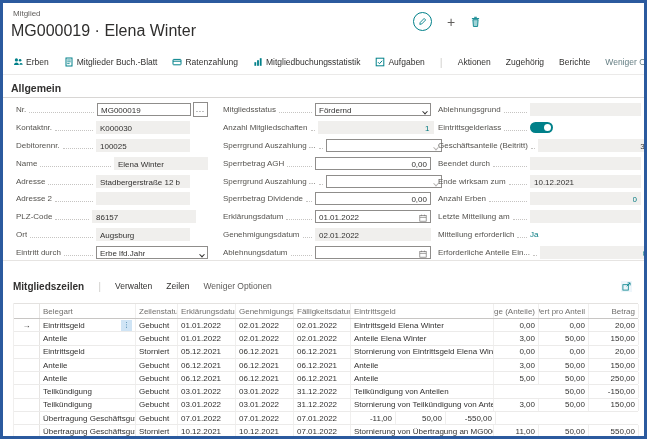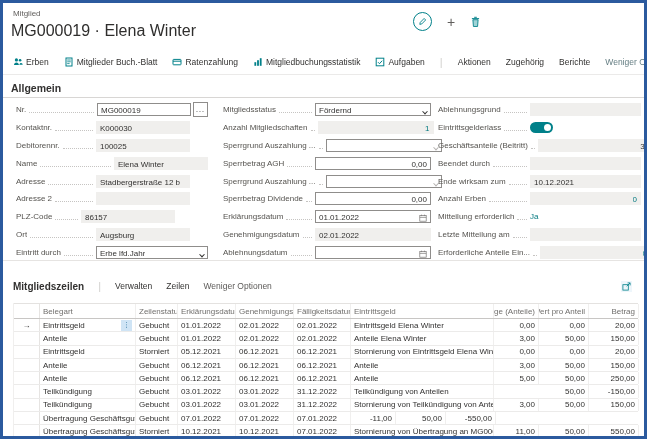--- a/index.html
+++ b/index.html
@@ -199,21 +199,21 @@
         <span class="leader"></span>
         <div class="fslot" style="width: 94px; margin-right: 18px;">
           <div class="fbox gray">
             <span class="fval"></span>
           </div>
         </div>
       </div>
       <div class="frow">
         <span class="flabel">PLZ-Code</span>
         <span class="leader"></span>
-        <div class="fslot" style="width: 94px; margin-right: 33px;">
+        <div class="fslot" style="width: 104px; margin-right: 12px;">
           <div class="fbox gray">
             <span class="fval">86157</span>
           </div>
         </div>
       </div>
       <div class="frow">
         <span class="flabel">Ort</span>
         <span class="leader"></span>
         <div class="fslot" style="width: 94px; margin-right: 18px;">
           <div class="fbox gray">
@@ -383,33 +383,33 @@
       <div class="frow">
         <span class="flabel">Anzahl Erben</span>
         <span class="leader"></span>
         <div class="fslot" style="width: 111px;">
           <div class="fbox gray num">
             <span class="fval teal">0</span>
           </div>
         </div>
       </div>
       <div class="frow">
+        <span class="flabel">Letzte Mitteilung am</span>
+        <span class="leader"></span>
+        <div class="fslot" style="width: 111px;">
+          <div class="fbox gray">
+            <span class="fval"></span>
+          </div>
+        </div>
+      </div>
+      <div class="frow">
         <span class="flabel">Mitteilung erforderlich</span>
         <span class="leader"></span>
         <div class="fslot" style="width: 111px;">
           <span class="val-link">Ja</span>
-        </div>
-      </div>
-      <div class="frow">
-        <span class="flabel">Letzte Mitteilung am</span>
-        <span class="leader"></span>
-        <div class="fslot" style="width: 111px;">
-          <div class="fbox gray">
-            <span class="fval"></span>
-          </div>
         </div>
       </div>
       <div class="frow">
         <span class="flabel">Erforderliche Anteile Ein...</span>
         <span class="leader"></span>
         <div class="fslot" style="width: 111px;">
           <div class="fbox gray num">
             <span class="fval teal">0</span>
           </div>
         </div>

